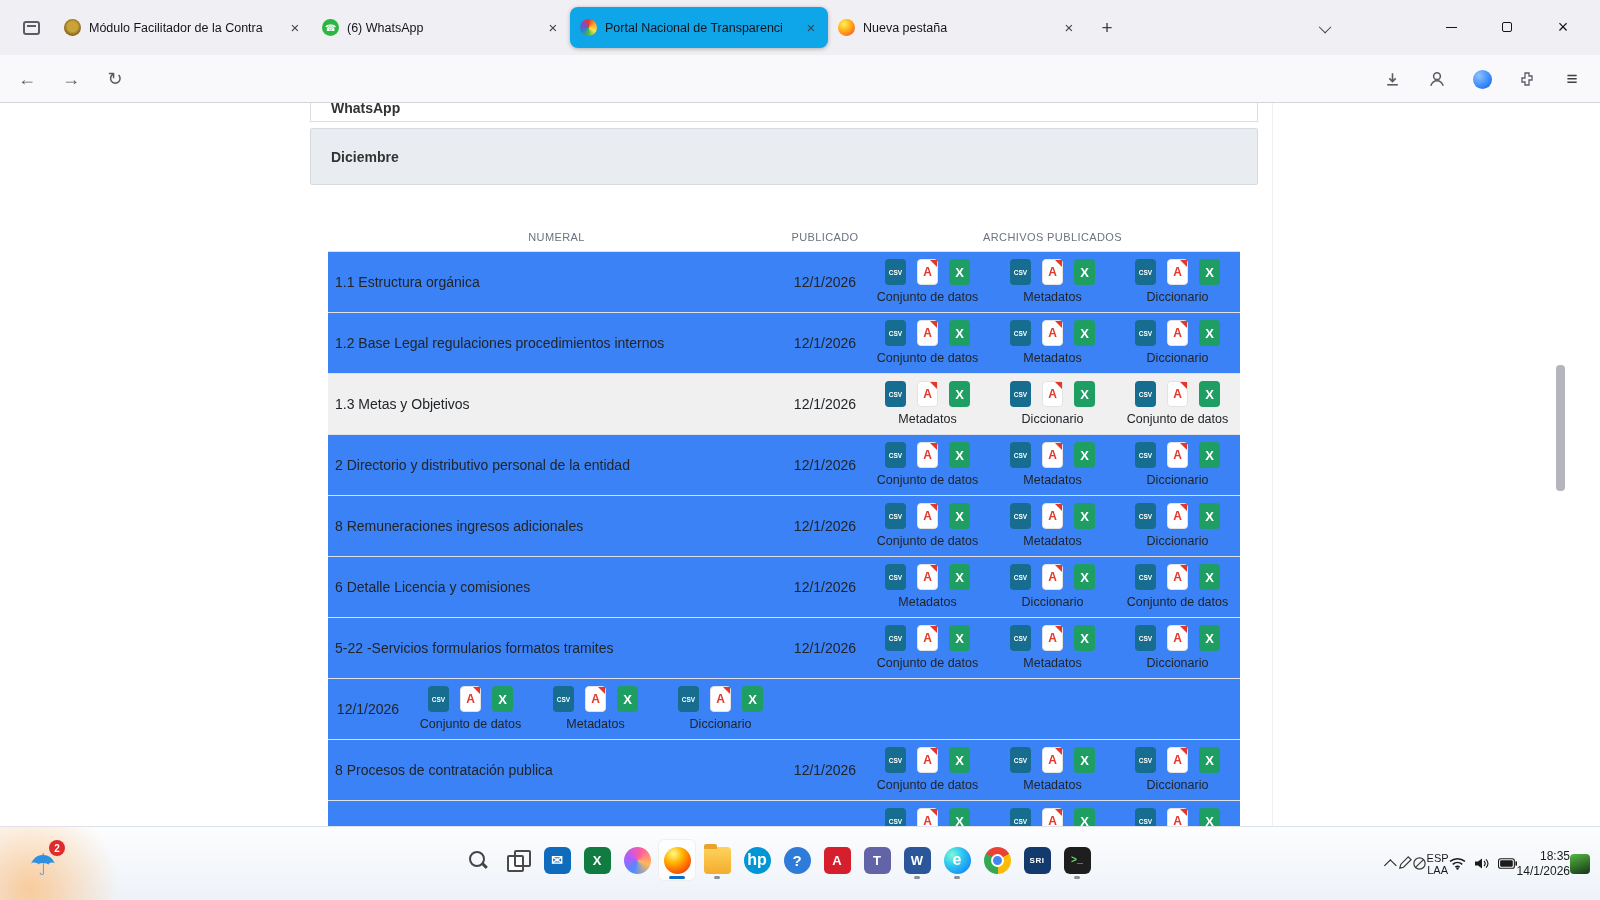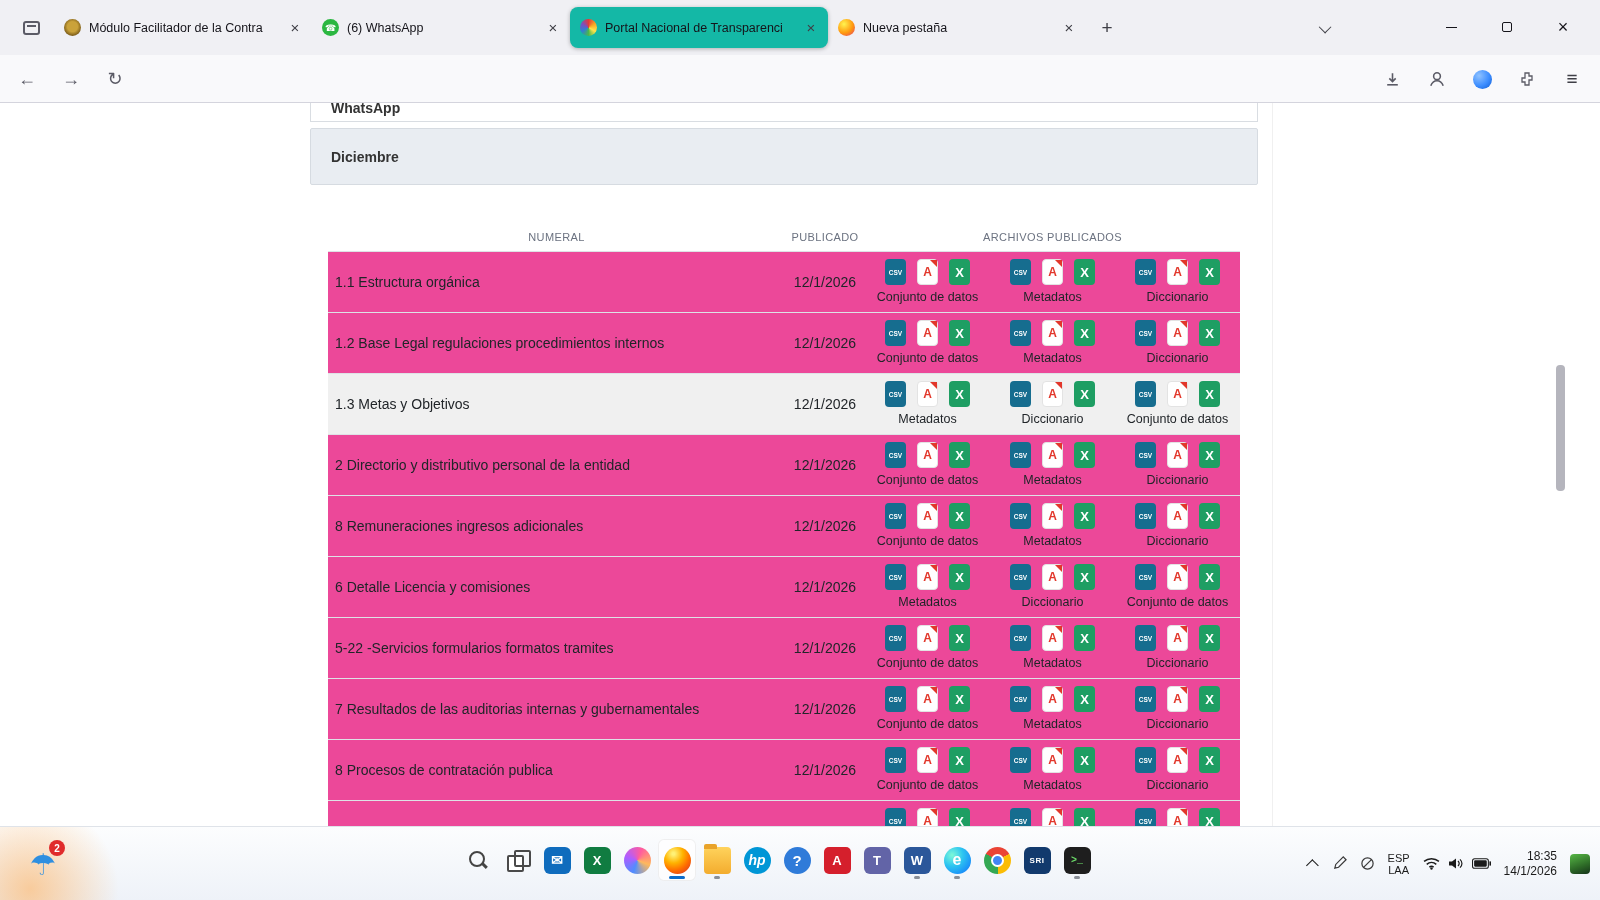--- a/index.html
+++ b/index.html
@@ -6,21 +6,21 @@
   html,body{background:#444}
   body{font-family:"Liberation Sans",sans-serif}
   .screen{position:relative;width:1600px;height:900px;background:#fff;overflow:hidden;margin:0 auto}
 
   
   .tabbar{position:absolute;top:0;left:0;width:100%;height:55px;background:#f0f0f4;display:flex;align-items:center;padding:0 8px}
   .fxview{width:34px;height:34px;border-radius:6px;display:flex;align-items:center;justify-content:center;margin:0 6px}
   .fxview-glyph{width:17px;height:14px;border:2px solid #5b5b66;border-radius:3px;position:relative}
   .fxview-glyph::before{content:'';position:absolute;left:2px;top:2px;width:9px;height:2px;background:#5b5b66}
   .tab{width:258px;height:41px;display:flex;align-items:center;gap:8px;padding:0 6px 0 10px;border-radius:8px;color:#15141a;flex:none}
-  .tab.active{background:#14b8a6;box-shadow:0 1px 4px rgba(0,0,0,.28)}
+  .tab.active{background:#0ea5e9;box-shadow:0 1px 4px rgba(0,0,0,.28)}
   .tab-title{flex:1;font-size:12.5px;white-space:nowrap;overflow:hidden;text-overflow:ellipsis}
   .tab-close{width:22px;height:22px;border-radius:4px;display:flex;align-items:center;justify-content:center;font-size:15px;color:#3f3f46}
   .favicon{width:17px;height:17px;border-radius:50%;flex:none;display:flex;align-items:center;justify-content:center;font-size:9px;color:#fff}
   .fav-contraloria{background:radial-gradient(circle at 50% 45%,#caa23a 0 40%,#6d4f12 78%)}
   .fav-whatsapp{background:#2bb741}
   .fav-portal{background:conic-gradient(#e23a3a,#f6a623,#ffe34d,#49b84c,#2f7fd1,#7a4fc0,#e23a3a)}
   .fav-firefox{background:radial-gradient(circle at 35% 30%,#fff44f,#ff980e 55%,#e3366f)}
   .newtab-btn{width:30px;height:30px;margin-left:6px;border-radius:6px;font-size:19px;color:#3f3f46;display:flex;align-items:center;justify-content:center}
   .tab-chevron{position:absolute;left:1312px;top:14px;width:28px;height:28px;display:flex;align-items:center;justify-content:center}
   .chev-down{width:9px;height:9px;border-left:1.7px solid #3f3f46;border-bottom:1.7px solid #3f3f46;transform:rotate(-45deg) translateY(-2px)}
@@ -54,21 +54,21 @@
   .acc-prev-panel{position:absolute;top:-43px;left:0;width:100%;height:62px;border:1px solid #d9dde2;background:#fff}
   .acc-prev-label{position:absolute;left:20px;bottom:5px;font-size:14px;font-weight:700;color:#333}
   .acc-panel{position:absolute;top:25px;left:0;width:100%;height:57px;background:#e9edf2;border:1px solid #d6dbe1;border-radius:2px;display:flex;align-items:center;padding-left:20px}
   .acc-label{font-size:14px;font-weight:700;color:#333}
 
   .ptable{position:absolute;top:119px;left:18px;width:912px}
   .thead{height:30px;display:flex;align-items:center;border-bottom:1px solid #dee2e6;color:#6b7280;font-size:11px;letter-spacing:.4px}
   .hnum{flex:1;text-align:center}
   .hpub{width:80px;text-align:center}
   .harch{width:375px;text-align:center}
-  .trow{height:61px;display:flex;align-items:center;border-bottom:1px solid #dee2e6;background:#ec4899}
+  .trow{height:61px;display:flex;align-items:center;border-bottom:1px solid #dee2e6;background:#3b82f6}
   .trow.hl{background:#f0f0f0}
   .cell{font-size:14px;color:#212529}
   .cell.numeral{flex:1;padding-left:7px}
   .cell.pub{width:80px;text-align:center}
   .cell.files{width:375px;display:flex}
   .fgroup{width:125px;display:flex;flex-direction:column;align-items:center;justify-content:center}
   .ficons{display:flex;gap:11px}
   .fico{width:21px;height:26px;border-radius:4px;display:flex;align-items:center;justify-content:center;font-weight:700;position:relative}
   .fico.csv{background:#166d8f;color:#fff;font-size:6.5px}
   .fico.pdf{background:#fff;border:1px solid #e3e3e3;color:#e2372b;font-size:12px;font-weight:800}
@@ -93,31 +93,31 @@
   .tbi-search::before{content:'';position:absolute;left:5px;top:4px;width:12px;height:12px;border:2.5px solid #444;border-radius:50%}
   .tbi-search::after{content:'';position:absolute;left:17px;top:17px;width:7px;height:2.5px;background:#444;transform:rotate(45deg)}
   .tbi-task-view::before{content:'';position:absolute;left:3px;top:8px;width:13px;height:13px;border:2px solid #4a4a4a;border-radius:2px;background:#fff}
   .tbi-task-view::after{content:'';position:absolute;left:10px;top:3px;width:13px;height:13px;border:2px solid #4a4a4a;border-radius:2px}
   .tbi-outlook{background:#0f6cbd;font-size:14px}
   .tbi-excel{background:#107c41}
   .tbi-copilot{background:conic-gradient(from 200deg,#4f8dff,#b05cff,#ff5c9e,#ffb85c,#4f8dff);border-radius:50%}
   .tbi-firefox{border-radius:50%;background:radial-gradient(circle at 35% 25%,#fff176 5%,#ffb300 35%,#ff6d00 62%,#e64a19 82%,#c2185b 100%)}
   .tbi-file-explorer{background:linear-gradient(180deg,#ffd35c,#f3ac2e);border-radius:4px}
   .tbi-file-explorer::before{content:'';position:absolute;top:-3px;left:0;width:13px;height:5px;background:#e9a32a;border-radius:2px 2px 0 0}
-  .tbi-hp{border-radius:50%;background:#0096d6;font-size:14px;font-style:italic}
+  .tbi-hp{border-radius:50%;background:#0096d6;font-size:16px;}
   .tbi-help{border-radius:50%;background:#2f7bd9;font-size:15px}
   .tbi-acrobat{background:#d51f2c;border-radius:5px}
   .tbi-teams{background:#6264a7}
   .tbi-word{background:#2b579a}
   .tbi-edge{border-radius:50%;background:radial-gradient(circle at 30% 30%,#7df9d8 0%,#2ec6f0 40%,#0d6efd 100%);font-size:16px}
   .tbi-chrome{border-radius:50%;background:conic-gradient(from -60deg,#ea4335 0 120deg,#fbbc05 0 240deg,#34a853 0 360deg)}
   .tbi-chrome::after{content:'';position:absolute;inset:7px;background:#4285f4;border:2.5px solid #fff;border-radius:50%}
   .tbi-sri{background:#123a6d;font-size:8px;letter-spacing:.5px}
   .tbi-terminal{background:#1e1e1e;color:#6bd968;font-size:10px;font-family:"Liberation Mono",monospace}
-  .tray{position:absolute;right:10px;top:0;height:100%;display:flex;align-items:center;gap:13px}
+  .tray{position:absolute;right:10px;top:0;height:100%;display:flex;align-items:center;}
   .chev-up{width:9px;height:9px;border-left:1.7px solid #1b1b1b;border-top:1.7px solid #1b1b1b;transform:rotate(45deg) translateY(3px)}
   .tray-ic{display:flex;align-items:center;justify-content:center}
   .lang{font-size:11px;line-height:12px;text-align:center;color:#1b1b1b}
   .sysicons{display:flex;align-items:center;gap:8px}
   .clock{text-align:right;font-size:12px;color:#1b1b1b;line-height:15px}
   .tray-app{width:20px;height:20px;border-radius:4px;background:linear-gradient(160deg,#57b846,#2d6a27 60%,#16331a)}
 </style>
 </head>
 <body>
 
@@ -442,21 +442,20 @@
                   <div class="ficons">
                     <div class="fico csv">CSV</div>
                     <div class="fico pdf">A</div>
                     <div class="fico xls">X</div>
                   </div>
                   <div class="flabel">Diccionario</div>
                 </div>
               </div>
             </div>
             <div class="trow">
-              <div class="cell numeral">7 Resultados de las auditorias internas y gubernamentales</div>
               <div class="cell pub">12/1/2026</div>
               <div class="cell files">
                 <div class="fgroup">
                   <div class="ficons">
                     <div class="fico csv">CSV</div>
                     <div class="fico pdf">A</div>
                     <div class="fico xls">X</div>
                   </div>
                   <div class="flabel">Conjunto de datos</div>
                 </div>

